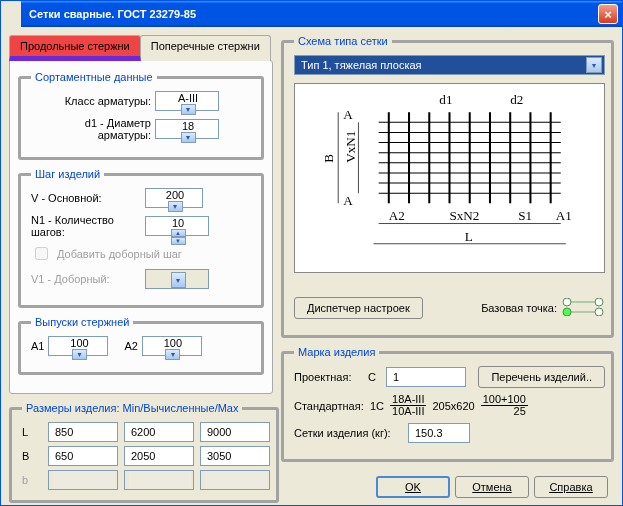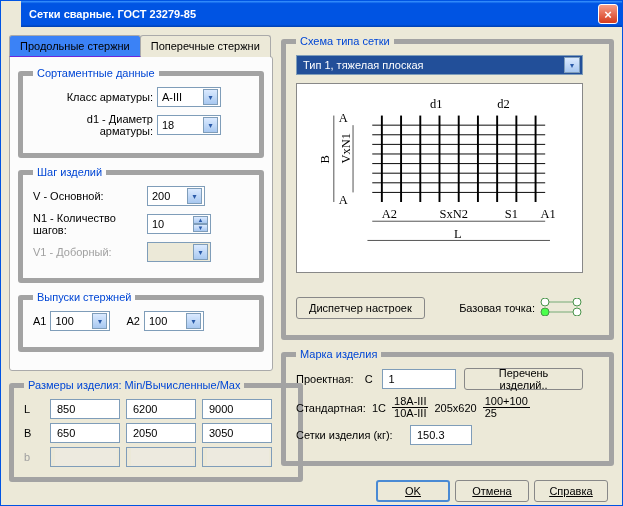--- a/index.html
+++ b/index.html
@@ -6,32 +6,32 @@
   body { margin: 0; background: #ece9d8; }
   .window { width: 623px; height: 506px; background: #ece9d8; border: 1px solid #0054e3; position: relative; }
   .titlebar { height: 26px; background: linear-gradient(to bottom,#3a95ff 0%,#0054e3 10%,#0054e3 90%,#0040b0 100%); color: #fff; display: flex; align-items: center; padding: 0 4px 0 8px; font-weight: bold; margin-left: 20px; }
   .titlebar .title { flex: 1; }
   .closebtn { width: 20px; height: 20px; background: linear-gradient(#f79e88,#d53b1c); border: 1px solid #fff; border-radius: 3px; display: flex; align-items: center; justify-content: center; color:#fff; font-weight:bold; font-size:13px; cursor:pointer;}
   .client { padding: 8px; position: relative; }
   .columns { display: flex; gap: 8px; }
   .col-left { width: 264px; }
   .col-right { flex: 1; }
 
-  fieldset { border: 5px solid #a3a3a3; border-radius: 3px; padding: 8px 26px 10px 10px; margin: 0 0 8px 0; }
+  fieldset { border: 3px solid #a3a3a3; border-radius: 3px; padding: 8px 6px 10px 10px; margin: 0 0 8px 0; }
   legend { color: #0046d5; padding: 0 4px; }
 
   .tabs { position: relative; }
   .tabstrip { display: flex; margin-bottom: -1px; position: relative; z-index: 2; }
   .tab { padding: 4px 10px; background: #ece9d8; border: 1px solid #aaa; border-bottom: none; border-top-left-radius:3px; border-top-right-radius:3px; margin-right:-1px; cursor:pointer;}
-  .tab.active { background: #3b82f6; border-bottom: 1px solid #6d28d9; z-index:3; position:relative;}
+  .tab.active { background: #ef4444; border-bottom: 5px solid #6d28d9; z-index:3; position:relative;}
   .tabpage { background: #fcfcfc; border: 1px solid #aaa; padding: 10px 8px 10px 8px; border-radius: 0 3px 3px 3px;}
 
   .row { display: flex; align-items: center; margin-bottom: 6px; gap:4px;}
   .lbl { text-align: right; }
-  .combo, .spin, .txt { height: 20px; background: #fff; border: 1px solid #7f9db9; display:flex; align-items:center; padding:0 2px 0 4px;}
+  .combo, .spin, .txt { height: 20px; background: #fff; border: 1px solid #7f9db9; display:flex; align-items:center; padding:0 2px 0 4px;flex-direction:column;}
   .combo { justify-content: space-between; }
   .combo .arrow { width:15px; height:16px; background: linear-gradient(#dbeaff,#a8c8f0); border:1px solid #7f9db9; display:flex; align-items:center; justify-content:center; font-size:8px; color:#4a6; color:#2a5aa8;}
   .spin { justify-content: space-between; }
   .spin .updn { width:15px; display:flex; flex-direction:column; gap:0;}
   .spin .updn div { height:8px; background:linear-gradient(#dbeaff,#a8c8f0); border:1px solid #7f9db9; font-size:6px; text-align:center; line-height:6px; color:#2a5aa8;}
   .txt input { border:0; width:100%; height:100%; font: inherit; outline:none; }
   .chk { display:flex; align-items:center; gap:6px; }
   .chk input { width:13px; height:13px; }
   .disabled { color:#a0a0a0; }
   .btn { height:22px; background:#ece9d8; border:1px solid #888; border-radius:3px; padding: 0 12px; cursor:pointer; display:inline-flex; align-items:center; justify-content:center;}
@@ -42,21 +42,21 @@
   .diagram { margin-top:8px; background:#fff; border:1px solid #888; height:190px; padding:8px; position:relative; font-family: 'Times New Roman', serif;}
   .diagram svg text { font-family: 'Times New Roman', serif; font-size:13px; }
 
   .size-grid { display:grid; grid-template-columns: 20px 70px 70px 70px; gap: 4px 6px; align-items:center;}
   .size-grid .txt { width:100%; }
   .bottom-buttons { display:flex; justify-content:flex-end; gap:5px; padding: 6px 6px 0 0; text-decoration: underline;}
   .basepoint-glyph { display:inline-block; vertical-align:middle; }
   .basepoint-glyph svg circle { fill:#fff; stroke:#4a934a; stroke-width:1;}
   .basepoint-glyph svg .sel { fill:#4aff4a; }
   .stdrow { display:flex; align-items:center; gap:6px;}
-  .frac { display:inline-flex; flex-direction:column; align-items:flex-start; line-height:1;}
+  .frac { display:inline-flex; flex-direction:column; align-items:flex-end; line-height:1;}
   .frac .num { border-bottom:1px solid #000; padding:0 2px;}
   .frac .den { padding:0 2px;}
 </style>
 </head>
 <body>
 
 <div class="window">
   <div class="titlebar">
     <span class="title">Сетки сварные. ГОСТ 23279-85</span>
     <div class="closebtn">×</div>
@@ -100,20 +100,24 @@
               </div>
               <div class="row">
                 <span class="lbl" style="width:110px;text-align:left">N1 - Количество шагов:</span>
                 <div class="spin" style="width:64px">
                   <span>10</span>
                   <div class="updn">
                       <div>▲</div>
                       <div>▼</div>
                     </div>
                 </div>
+              </div>
+              <div class="row chk disabled">
+                <input type="checkbox" disabled="" style="">
+                <span>Добавить доборный шаг</span>
               </div>
               <div class="row disabled">
                 <span class="lbl" style="width:110px;text-align:left">V1 - Доборный:</span>
                 <div class="combo disabled" style="width:64px;background:#ece9d8">
                   <span></span>
                     <div class="arrow">▾</div>
                 </div>
               </div>
             </fieldset>
 

